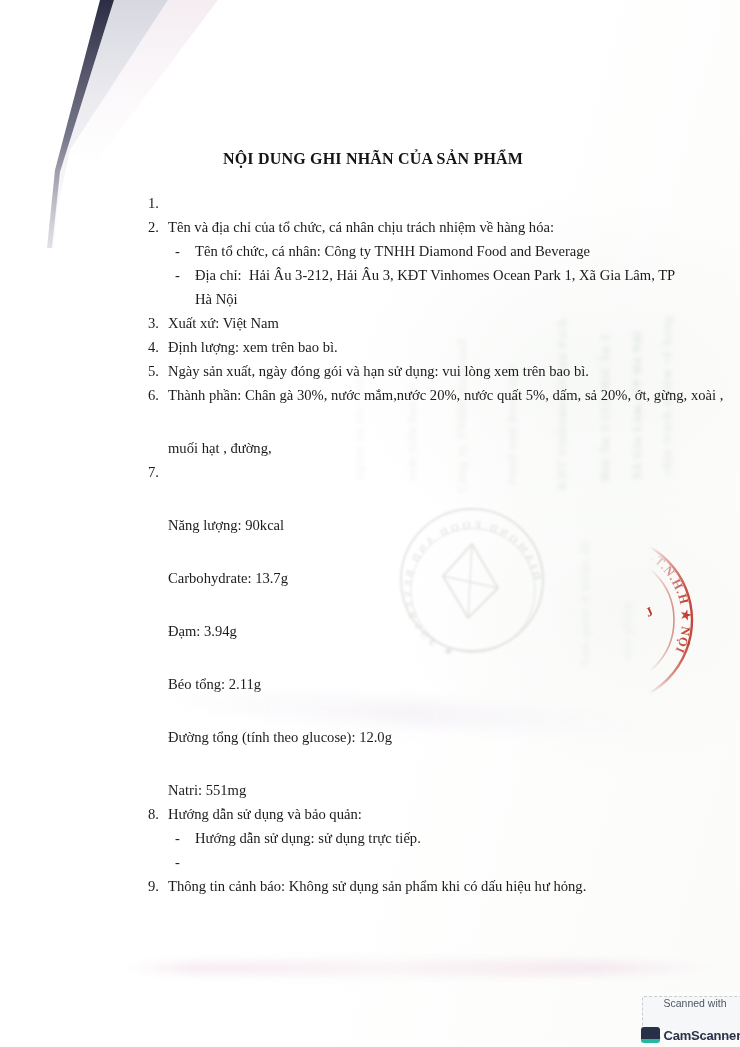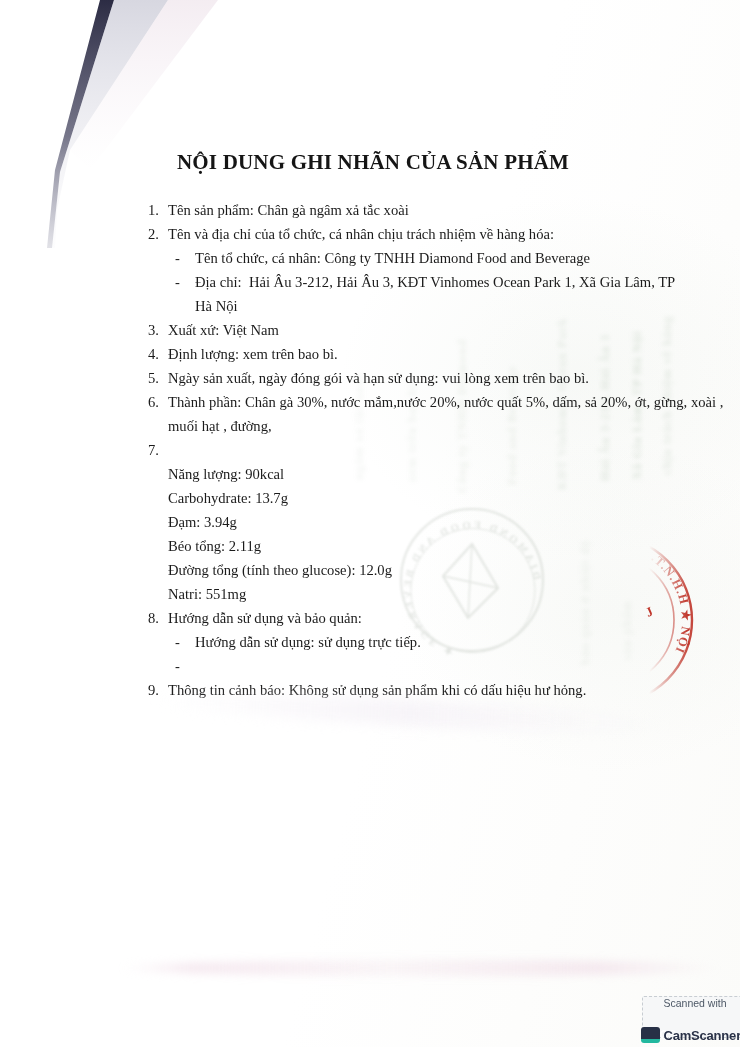--- a/index.html
+++ b/index.html
@@ -13,31 +13,31 @@
     color:#1b1b1b;
   }
   .abs{position:absolute;}
 
   
   .fold{left:0;top:0;}
 
   
   .doc{left:140px;top:150px;width:540px;}
   .doc-title{
-    font-weight:bold;font-size:21px;letter-spacing:.2px;color:#151515;
+    font-weight:bold;font-size:16px;letter-spacing:.2px;color:#151515;
     text-align:center;width:100%;transform:translateX(-37px);
     margin:0 0 23px 0;white-space:pre;
   }
   .line{display:flex;align-items:flex-start;line-height:24px;font-size:14.6px;}
   .line .marker{flex:0 0 auto;color:#1b1b1b;}
   .line .txt{white-space:pre;color:#1b1b1b;}
   .line.num{padding-left:8px;}   .line.num .marker{width:20px;}
   .line.sub{padding-left:35px;}  .line.sub .marker{width:20px;}
   .line.subcont{padding-left:55px;}
-  .line.plain,.line.cont{padding-left:28px;}
+  .line.plain,.line.cont{padding-left:28px;margin-top:29px;}
 
   
   .ghost-col{
     position:absolute;writing-mode:vertical-rl;transform:rotate(180deg);
     font-weight:bold;font-size:12.5px;letter-spacing:1px;white-space:nowrap;
     filter:blur(2px);pointer-events:none;
   }
 
   
   .wm{left:392px;top:502px;filter:blur(0.8px);opacity:0.55;}
@@ -146,21 +146,20 @@
     </text>
   </g>
 </svg>
 <span class="abs seal-j" style="color:#bf3429;">J</span>
 
 <div class="abs doc">
   <div class="doc-title">NỘI DUNG GHI NHÃN CỦA SẢN PHẨM</div>
 
   <div class="line num">
       <span class="marker">1.</span>
-      <span class="txt">Tên sản phẩm: Chân gà ngâm xả tắc xoài</span>
     </div>
   <div class="line num">
       <span class="marker">2.</span>
       <span class="txt">Tên và địa chỉ của tổ chức, cá nhân chịu trách nhiệm về hàng hóa:</span>
     </div>
   <div class="line sub">
       <span class="marker">-</span>
       <span class="txt">Tên tổ chức, cá nhân: Công ty TNHH Diamond Food and Beverage</span>
     </div>
   <div class="line sub">

